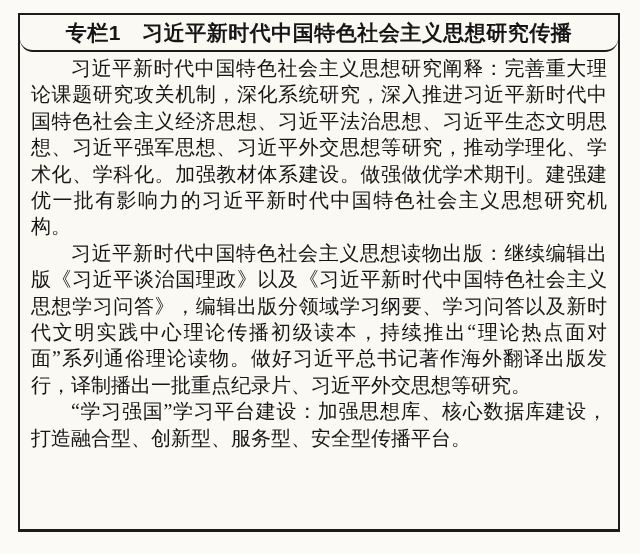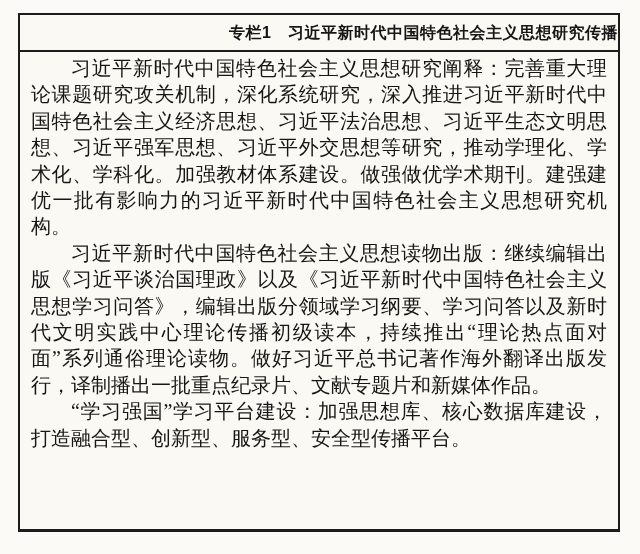--- a/index.html
+++ b/index.html
@@ -22,27 +22,28 @@
     width: 602px;
     height: 519px;
     border: 2px solid #1c1c1c;
     border-bottom-width: 3px;
     background: #faf9f4;
   }
   .panel-header {
     height: 37px;
     line-height: 35px;
     border-bottom: 2px solid #1c1c1c;
-    text-align: right;
+    text-align: center;
     font-family: "Liberation Sans", "DejaVu Sans", sans-serif;
     font-weight: 700;
-    font-size: 16px;
+    font-size: 21px;
     letter-spacing: 0.5px;
     white-space: nowrap;
     overflow: hidden;
+    border-radius: 13px;
   }
   .panel-body {
     height: 516px;
     padding: 3px 11px 0 11px;
     font-family: "Liberation Serif", "DejaVu Serif", serif;
     font-size: 20px;
     line-height: 26.4px;
     text-align: justify;
     text-justify: inter-character;
     overflow: hidden;
@@ -52,16 +53,16 @@
     text-indent: 2em;
   }
 </style>
 </head>
 <body>
 
 <div class="panel">
   <div class="panel-header">专栏1　习近平新时代中国特色社会主义思想研究传播</div>
   <div class="panel-body">
     <p>习近平新时代中国特色社会主义思想研究阐释：完善重大理论课题研究攻关机制，深化系统研究，深入推进习近平新时代中国特色社会主义经济思想、习近平法治思想、习近平生态文明思想、习近平强军思想、习近平外交思想等研究，推动学理化、学术化、学科化。加强教材体系建设。做强做优学术期刊。建强建优一批有影响力的习近平新时代中国特色社会主义思想研究机构。</p>
-    <p>习近平新时代中国特色社会主义思想读物出版：继续编辑出版《习近平谈治国理政》以及《习近平新时代中国特色社会主义思想学习问答》，编辑出版分领域学习纲要、学习问答以及新时代文明实践中心理论传播初级读本，持续推出“理论热点面对面”系列通俗理论读物。做好习近平总书记著作海外翻译出版发行，译制播出一批重点纪录片、文献专题片和新媒体作品。</p>
+    <p>习近平新时代中国特色社会主义思想读物出版：继续编辑出版《习近平谈治国理政》以及《习近平新时代中国特色社会主义思想学习问答》，编辑出版分领域学习纲要、学习问答以及新时代文明实践中心理论传播初级读本，持续推出“理论热点面对面”系列通俗理论读物。做好习近平总书记著作海外翻译出版发行，译制播出一批重点纪录片、习近平外交思想等研究。</p>
     <p>“学习强国”学习平台建设：加强思想库、核心数据库建设，打造融合型、创新型、服务型、安全型传播平台。</p>
   </div>
 </div>
 
 </body></html>

